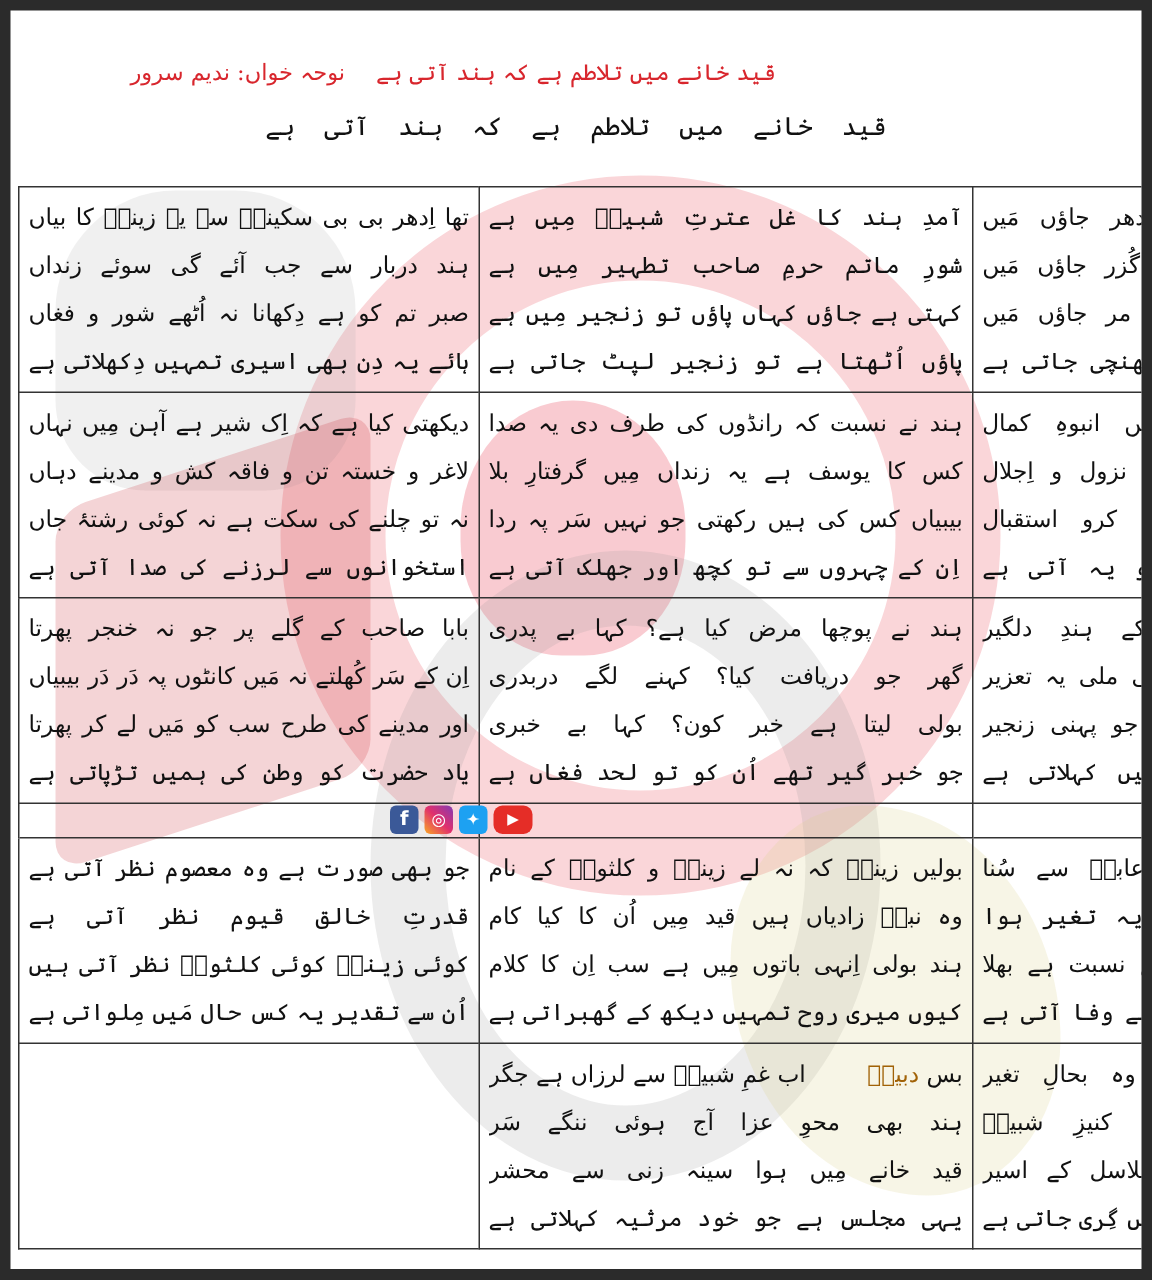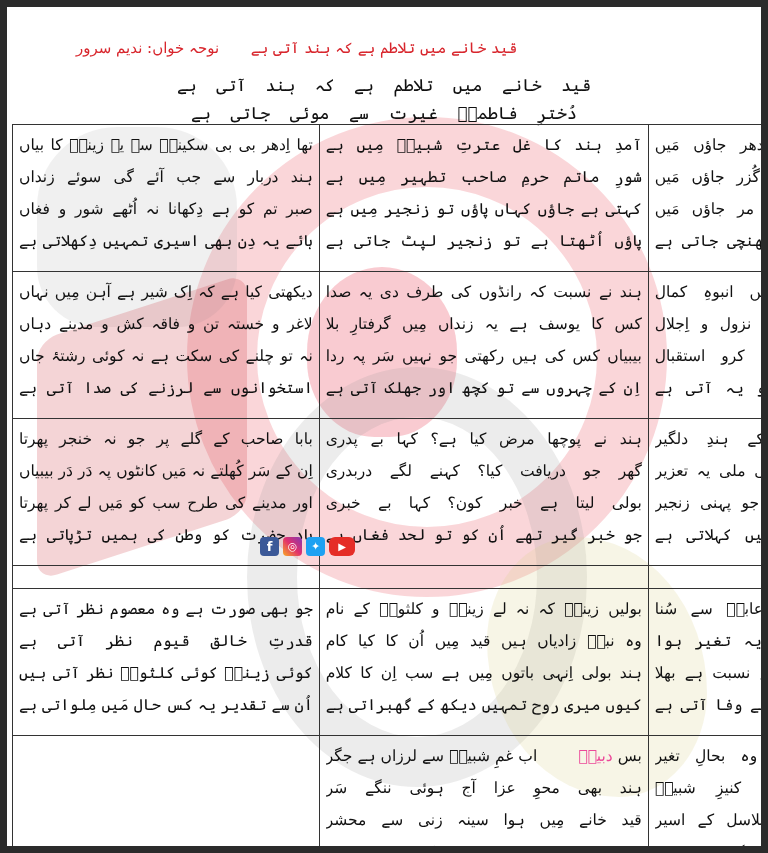--- a/index.html
+++ b/index.html
@@ -61,21 +61,21 @@
       position: absolute;
       color: #d8262d;
       font-family: "DejaVu Serif", serif;
       font-size: 15px;
       direction: rtl;
       white-space: nowrap;
       top: 0;
     }
     .h-poet { right: 120px; }
     .h-title { left: 50%; transform: translateX(-50%); }
-    .h-reciter { left: 69px; }
+    .h-reciter { left: 80px; }
 
     .titles {
       position: absolute;
       top: 64px; left: 0; width: 754px;
       text-align: center;
     }
     .titles div {
       direction: rtl;
       font-family: "DejaVu Serif", serif;
       font-size: 17px;
@@ -88,21 +88,21 @@
       position: absolute;
       left: 5px; top: 117px;
       width: 745px;
       border-collapse: collapse;
       direction: rtl;
     }
     table.verses td {
       border: 1.5px solid #333;
       width: 248px;
       vertical-align: top;
-      padding: 4px 6px 14px 6px;
+      padding: 4px 6px 4px 6px;
       position: relative;
     }
     .line {
       direction: rtl;
       text-align: justify;
       text-align-last: justify;
       font-family: "DejaVu Serif", serif;
       font-size: 15.5px;
       color: #111;
       height: 32px;
@@ -137,42 +137,41 @@
     .ig { background: linear-gradient(45deg, #f9a825, #e1306c, #833ab4); font-size: 11px; }
     .tw { background: #1da1f2; font-size: 11px; }
     .yt { background: #e52d27; width: 26px; border-radius: 6px; font-size: 10px; }
     .handle {
       color: #e4262c;
       font-family: "DejaVu Sans", sans-serif;
       font-weight: bold;
       font-size: 19px;
       margin-left: 2px;
     }
-    .red { color: #ec4899; margin-left: 36px; }
+    .red { color: #a16207; margin-left: 36px; }
   </style>
 </head>
 <body>
 
 <div class="page">
 
   <div class="wm wm-red-circle"></div>
   <div class="wm wm-red-blob"></div>
   <div class="wm wm-fist"></div>
   <div class="wm wm-flag"></div>
   <div class="wm wm-gray-arc"></div>
   <div class="wm wm-yellow"></div>
 
   <div class="header">
     <span class="h-title">قید خانے میں تلاطم ہے کہ ہند آتی ہے</span>
     <span class="h-reciter">نوحہ خواں: ندیم سرور</span>
   </div>
 
   <div class="titles">
     <div>قید خانے میں تلاطم ہے کہ ہند آتی ہے</div>
-    <div>دُخترِ فاطمہؑ غیرت سے موئی جاتی ہے</div>
   </div>
 
   <table class="verses">
 
     <tbody>
         <tr class="verse-row">
       <td>
         <div class="line">آسماں دور زمیں سخت کدھر جاؤں مَیں</div>
         <div class="line">یہی بہتر ہے کہ دُنیا سے گُزر جاؤں مَیں</div>
         <div class="line">بیبیو مِل کے دُعا مانگو کہ مر جاؤں مَیں</div>

